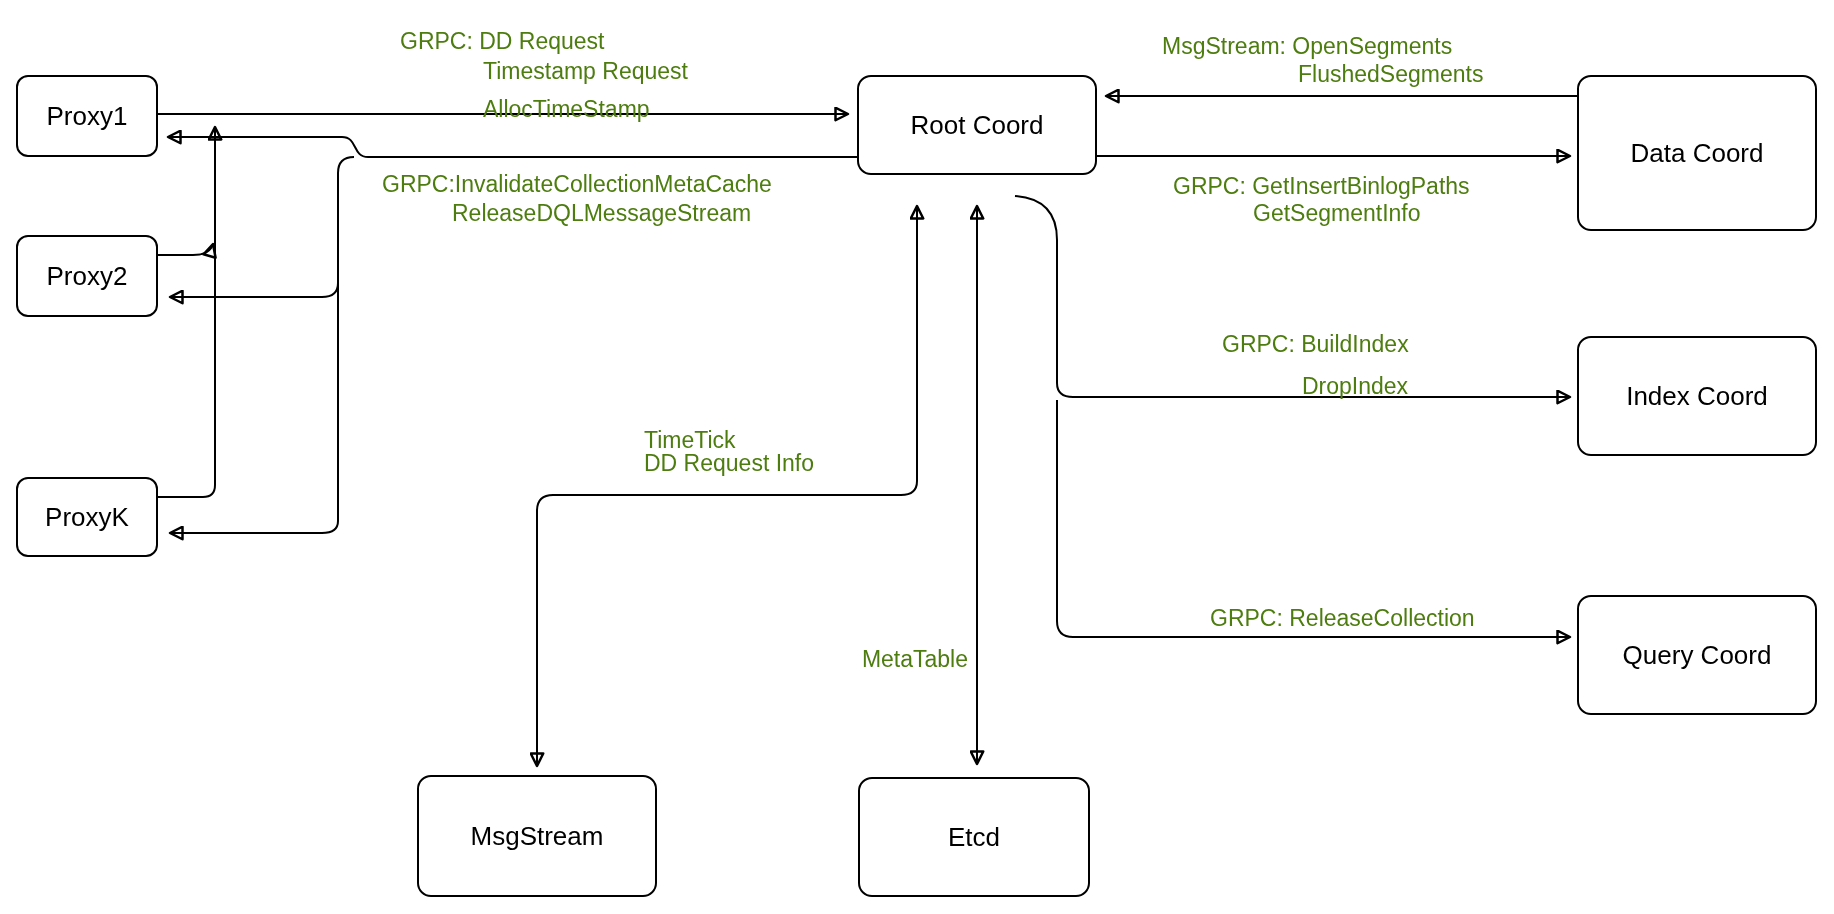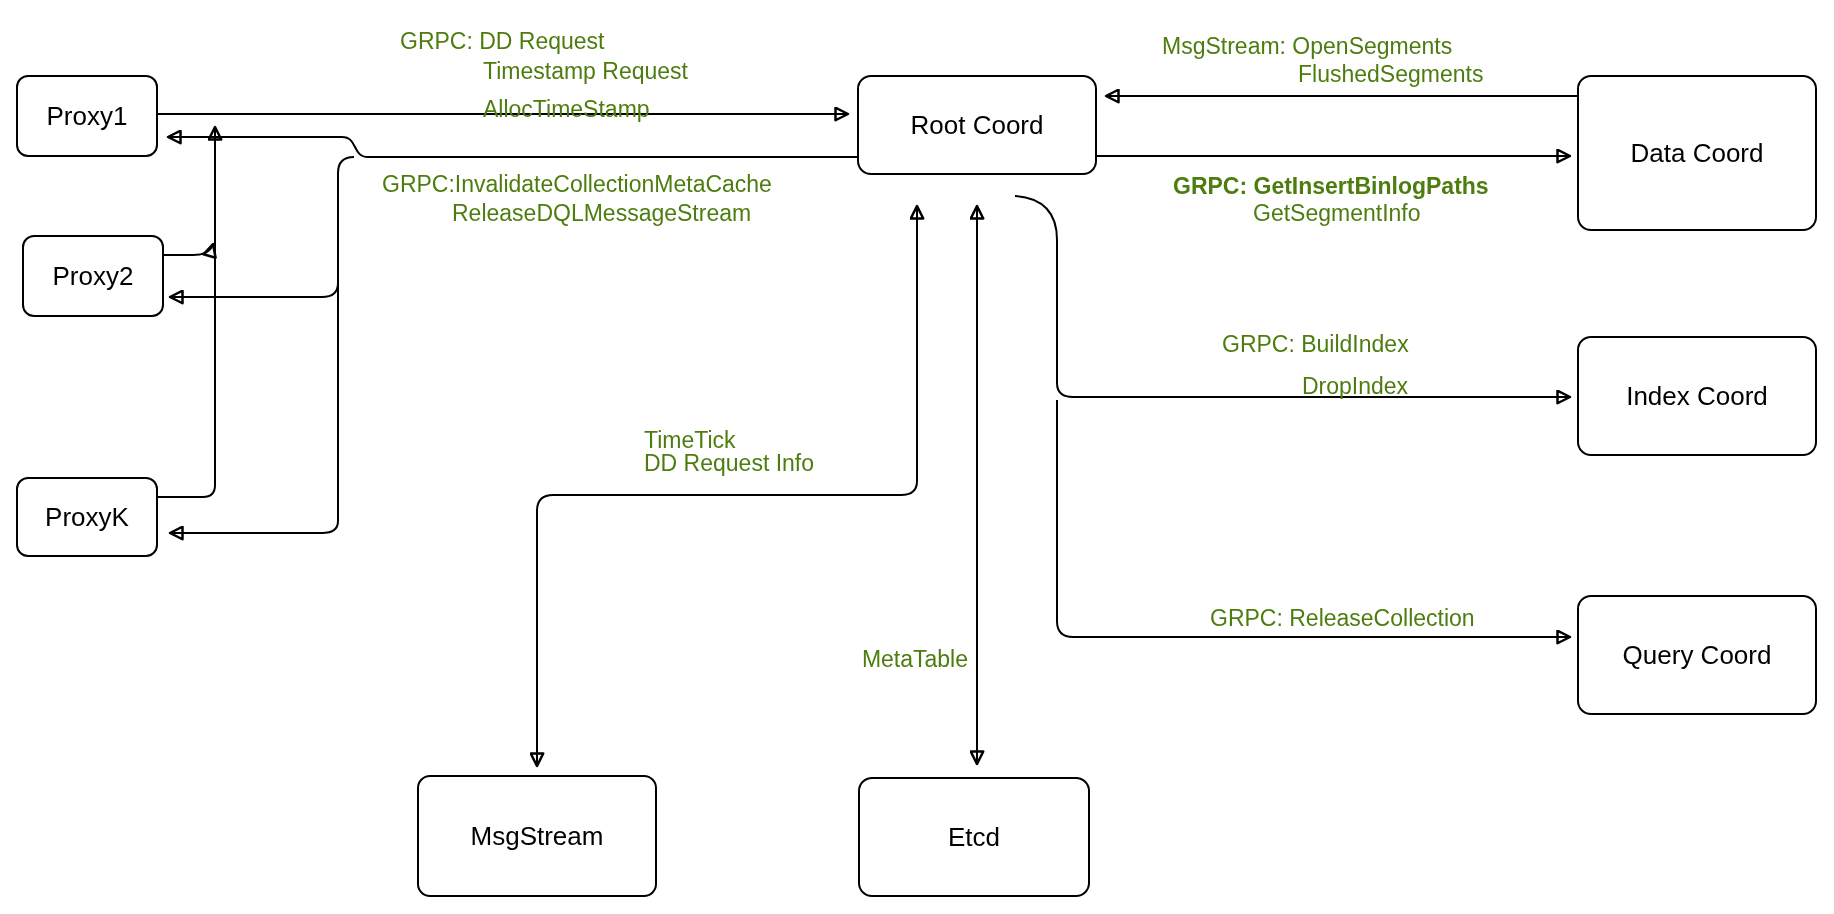--- a/index.html
+++ b/index.html
@@ -54,42 +54,42 @@
     <path d="M1097,156 H1570" marker-end="url(#ah)"></path>
 
     <path d="M1015,196 Q1057,199 1057,240 V383 Q1057,397 1073,397 H1570" marker-end="url(#ah)"></path>
     <path d="M1057,400 V621 Q1057,637 1073,637 H1570" marker-end="url(#ah)"></path>
 
     <path d="M917,206 V481 Q917,495 901,495 H553 Q537,495 537,511 V766" marker-start="url(#ah)" marker-end="url(#ah)"></path>
     <path d="M977,206 V764" marker-start="url(#ah)" marker-end="url(#ah)"></path>
   </svg>
 
   <div class="node small" style="left:16px;top:75px;width:142px;height:82px;">Proxy1</div>
-  <div class="node small" style="left:22px;top:235px;width:142px;height:82px;">Proxy2</div>
+  <div class="node small" style="left:16px;top:235px;width:142px;height:82px;">Proxy2</div>
   <div class="node small" style="left:16px;top:477px;width:142px;height:80px;">ProxyK</div>
 
   <div class="node" style="left:857px;top:75px;width:240px;height:100px;text-align:center;">Root Coord</div>
   <div class="node" style="left:1577px;top:75px;width:240px;height:156px;">Data Coord</div>
   <div class="node" style="left:1577px;top:336px;width:240px;height:120px;text-align:right;">Index Coord</div>
   <div class="node" style="left:1577px;top:595px;width:240px;height:120px;">Query Coord</div>
 
-  <div class="node" style="left:417px;top:775px;width:240px;height:122px;border-radius:13px;">MsgStream</div>
+  <div class="node" style="left:417px;top:775px;width:240px;height:122px;">MsgStream</div>
   <div class="node" style="left:858px;top:777px;width:232px;height:120px;">Etcd</div>
 
   <div class="elabel" style="left:400px;top:28px;">GRPC: DD Request</div>
   <div class="elabel" style="left:483px;top:58px;">Timestamp Request</div>
   <div class="elabel" style="left:483px;top:96px;">AllocTimeStamp</div>
 
   <div class="elabel" style="left:382px;top:171px;">GRPC:InvalidateCollectionMetaCache</div>
   <div class="elabel" style="left:452px;top:200px;">ReleaseDQLMessageStream</div>
 
   <div class="elabel" style="left:1162px;top:33px;">MsgStream: OpenSegments</div>
   <div class="elabel" style="left:1298px;top:61px;">FlushedSegments</div>
 
-  <div class="elabel" style="left:1173px;top:173px;font-weight:bold;">GRPC: GetInsertBinlogPaths</div>
+  <div class="elabel" style="left:1173px;top:173px;">GRPC: GetInsertBinlogPaths</div>
   <div class="elabel" style="left:1253px;top:200px;">GetSegmentInfo</div>
 
   <div class="elabel" style="left:1222px;top:331px;">GRPC: BuildIndex</div>
   <div class="elabel" style="left:1302px;top:361px;margin-top:12px;">DropIndex</div>
 
   <div class="elabel" style="left:1210px;top:605px;">GRPC: ReleaseCollection</div>
 
   <div class="elabel" style="left:644px;top:427px;">TimeTick</div>
   <div class="elabel" style="left:644px;top:450px;">DD Request Info</div>
 

